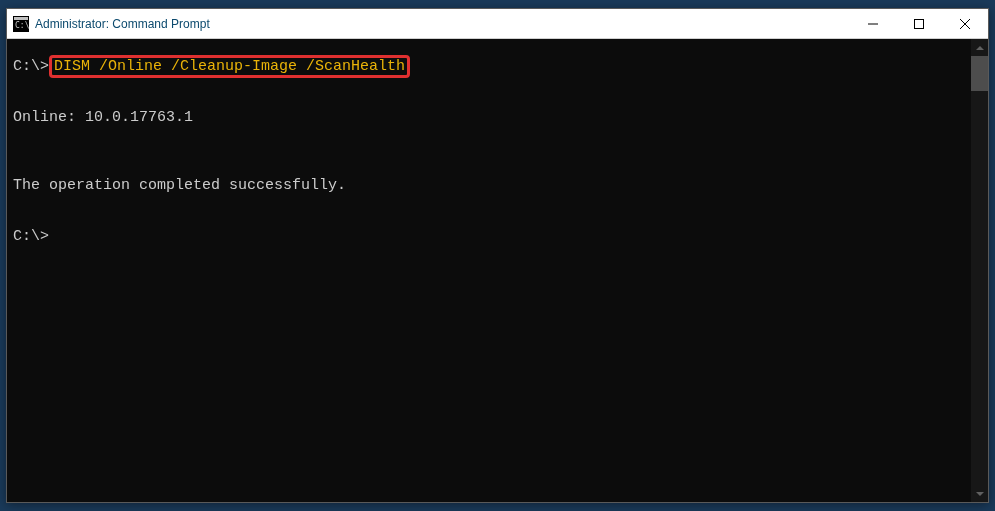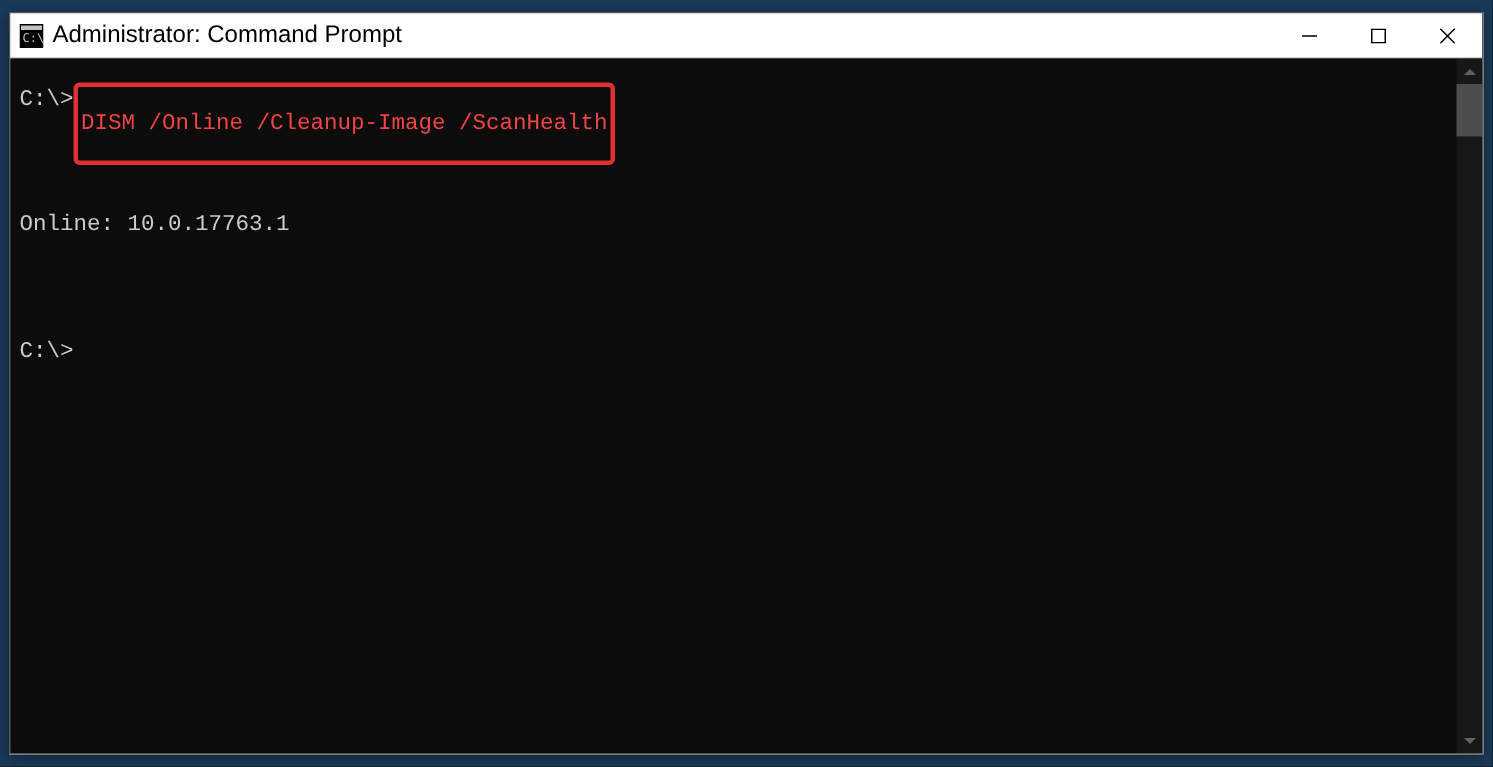--- a/index.html
+++ b/index.html
@@ -34,22 +34,22 @@
       width: 16px;
       height: 16px;
       margin-left: 6px;
       margin-right: 6px;
       display: flex;
       align-items: center;
       justify-content: center;
     }
     .titlebar-icon svg { display:block; }
     .titlebar-title {
-      font-size: 16px;
-      color: #000000;
+      font-size: 12px;
+      color: #0c4a6e;
       flex: 1;
     }
     .titlebar-controls {
       display: flex;
       height: 100%;
     }
     .titlebar-btn {
       width: 46px;
       height: 100%;
       display: flex;
@@ -84,24 +84,24 @@
     .prompt-line {
       display: flex;
       align-items: flex-start;
     }
     .prompt-path {
       color: #cccccc;
     }
     .highlight-box {
       border: 3px solid #e03030;
       border-radius: 4px;
-      padding: 16px 2px;
+      padding: 0 2px;
       display: inline-block;
       min-width: 340px;
-      color: #ef4444;
+      color: #eab308;
       margin-top: -3px;
       margin-bottom: -3px;
     }
     .scrollbar {
       width: 17px;
       background: #171717;
       flex-shrink: 0;
       position: relative;
     }
     .scrollbar-thumb {
@@ -157,20 +157,21 @@
     </div>
   </div>
   <div class="terminal-wrap">
     <div class="terminal">
       <div class="terminal-content">
 <div class="prompt-line"><span class="prompt-path">C:\&gt;</span><span class="highlight-box">DISM /Online /Cleanup-Image /ScanHealth</span></div>
 <div></div>
 <div>Online: 10.0.17763.1</div>
 <div></div>
 <div></div>
+<div>The operation completed successfully.</div>
 <div></div>
 <div>C:\&gt;</div>
       </div>
     </div>
     <div class="scrollbar">
       <div class="scrollbar-arrow up">
         <svg width="8" height="4" viewBox="0 0 8 4">
             <polygon points="4,0 8,4 0,4" fill="#606060"></polygon>
           </svg>
       </div>

